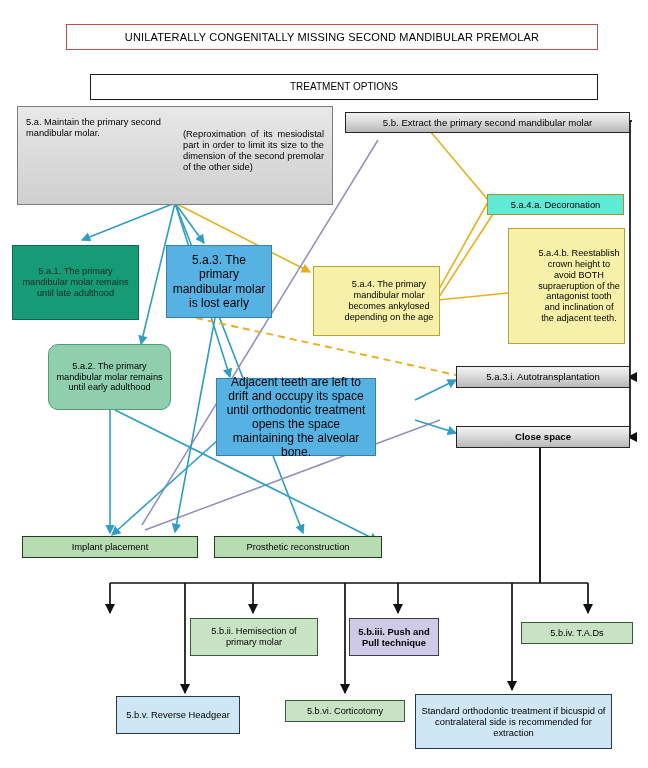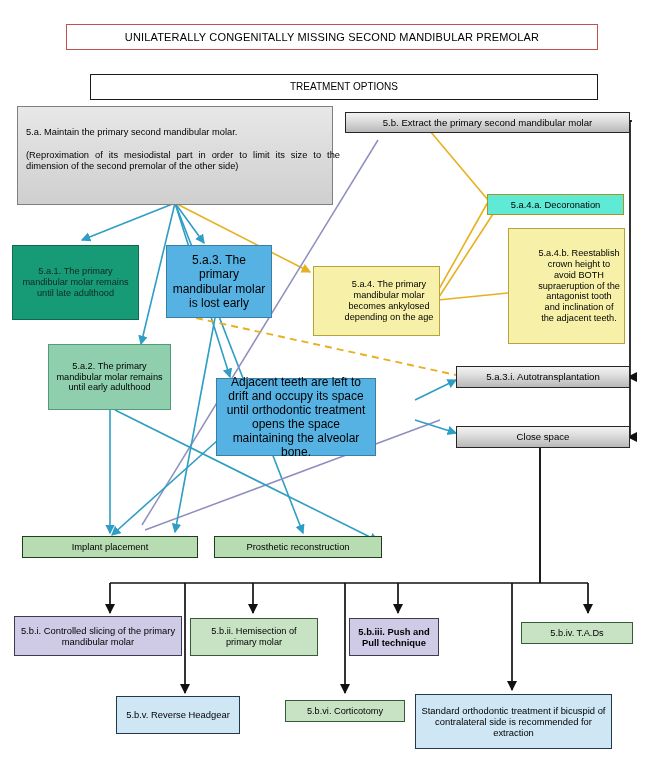--- a/index.html
+++ b/index.html
@@ -205,21 +205,21 @@
   </svg>
 
   <div class="node n-title" style="left:66px; top:24px; width:532px; height:26px;">
     <span class="txt">UNILATERALLY CONGENITALLY MISSING SECOND MANDIBULAR PREMOLAR</span>
   </div>
 
   <div class="node n-treat" style="left:90px; top:74px; width:508px; height:26px;">
     <span class="txt">TREATMENT OPTIONS</span>
   </div>
 
-  <div class="node n-graybig justified" style="left:17px; top:106px; width:316px; height:99px; flex-direction:column; padding-top:20px;">
+  <div class="node n-graybig justified" style="left:17px; top:106px; width:316px; height:99px; flex-direction:row; padding-top:10px;">
     <span class="txt" style="text-align:left; text-align-last:left;">5.a. Maintain the primary second mandibular molar.</span>
     <span class="txt" style="margin-top:12px;">(Reproximation of its mesiodistal part in order to limit its size to the dimension of the second premolar of the other side)</span>
   </div>
 
   <div class="node n-graybar" style="left:345px; top:112px; width:285px; height:21px;">
     <span class="txt">5.b. Extract the primary second mandibular molar</span>
   </div>
 
   <div class="node n-yellowhi" style="left:487px; top:194px; width:137px; height:21px;">
     <span class="txt">5.a.4.a. Decoronation</span>
@@ -234,47 +234,44 @@
   </div>
 
   <div class="node n-blue" style="left:166px; top:245px; width:106px; height:73px;">
     <span class="txt">5.a.3. The primary mandibular molar is lost early</span>
   </div>
 
   <div class="node n-yellow" style="left:313px; top:266px; width:127px; height:70px;">
     <span class="txt">5.a.4. The  primary mandibular molar becomes ankylosed depending on the age</span>
   </div>
 
-  <div class="node n-midgreen" style="left:48px; top:344px; width:123px; height:66px;">
+  <div class="node n-midgreen" style="left:48px; top:344px; width:123px; height:66px;border-radius:10px;">
     <span class="txt">5.a.2. The  primary mandibular molar remains until early adulthood</span>
   </div>
 
   <div class="node n-blue" style="left:216px; top:378px; width:160px; height:78px;">
     <span class="txt">Adjacent teeth are left to drift and occupy its space until orthodontic treatment opens the space maintaining the alveolar bone.</span>
   </div>
 
   <div class="node n-graybar" style="left:456px; top:366px; width:174px; height:22px;">
     <span class="txt">5.a.3.i. Autotransplantation</span>
   </div>
 
-  <div class="node n-graybar" style="left:456px; top:426px; width:174px; height:22px;">
+  <div class="node n-graybar" style="left:456px; top:426px; width:174px; height:22px;font-weight:bold;">
     <span class="txt">Close space</span>
   </div>
 
   <div class="node n-ltgreen2" style="left:214px; top:536px; width:168px; height:22px;">
     <span class="txt">Prosthetic reconstruction</span>
   </div>
 
   <div class="node n-ltgreen2" style="left:22px; top:536px; width:176px; height:22px;">
     <span class="txt">Implant placement</span>
   </div>
 
-  <div class="node n-lav" style="left:14px; top:616px; width:168px; height:40px;">
-    <span class="txt">5.b.i. Controlled slicing of the primary mandibular molar</span>
-  </div>
 
   <div class="node n-ltgreen" style="left:190px; top:618px; width:128px; height:38px;">
     <span class="txt">5.b.ii. Hemisection of primary molar</span>
   </div>
 
   <div class="node n-lav" style="left:349px; top:618px; width:90px; height:38px;font-weight:bold;">
     <span class="txt">5.b.iii. Push and Pull technique</span>
   </div>
 
   <div class="node n-ltgreen" style="left:521px; top:622px; width:112px; height:22px;">

